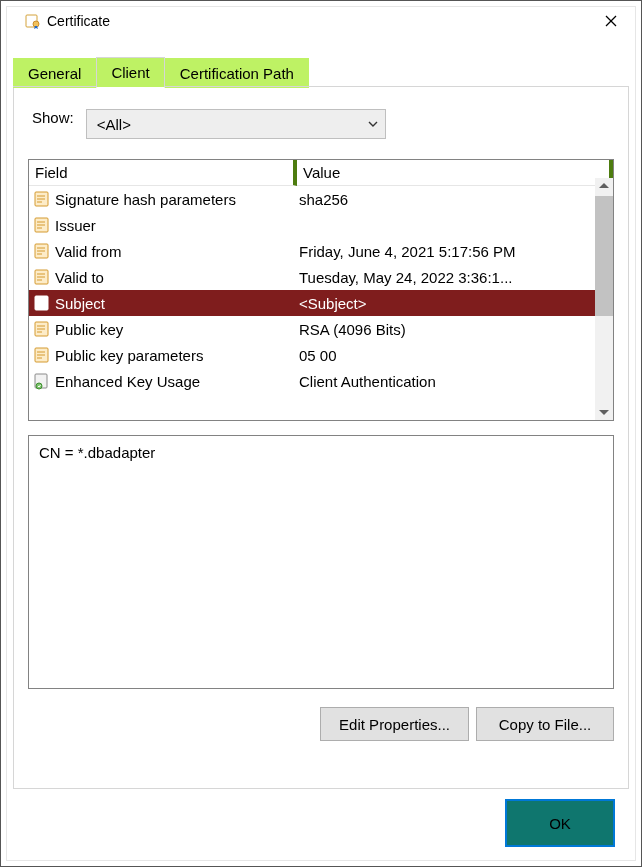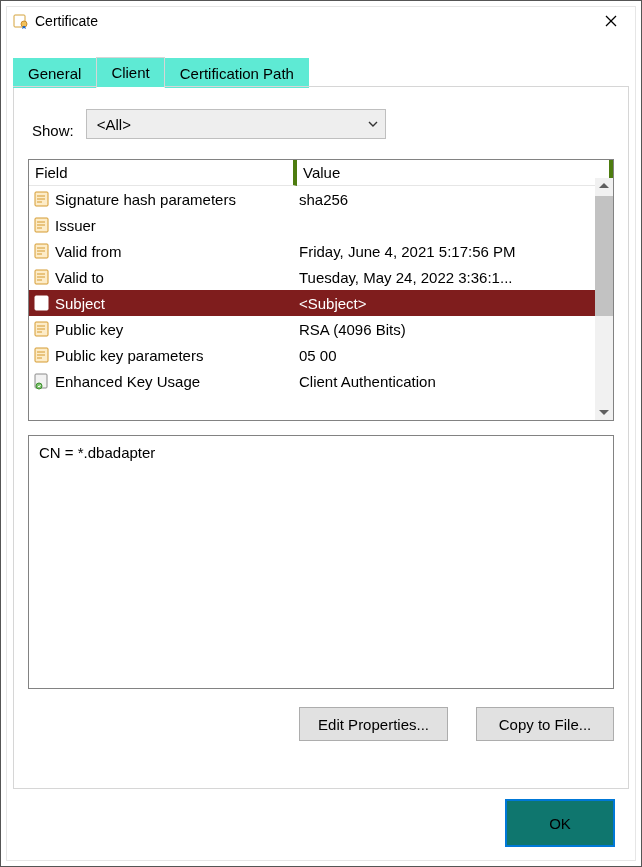--- a/index.html
+++ b/index.html
@@ -1,53 +1,53 @@
 <!DOCTYPE html>
 <html><head>
   <meta charset="utf-8">
   <style>
     * { box-sizing: border-box; margin: 0; padding: 0; font-family: "Segoe UI", Tahoma, sans-serif; font-size: 15px; }
     body { background: #fff; width: 642px; height: 867px; overflow: hidden; color: #000; }
     .outer { width: 642px; height: 867px; border: 1px solid #555; position: relative; background: #fff; display: flex; flex-direction: column; }
     .inner-frame { position:absolute; left:5px; top:5px; right:5px; bottom:5px; border:1px solid #e6e6e6; pointer-events:none; }
-    .titlebar { display: flex; align-items: center; justify-content: space-between; height: 40px; padding: 0 8px 0 8px; }
+    .titlebar { display: flex; align-items: center; justify-content: space-between; height: 40px; padding: 0 8px 0 8px; margin-left: 12px; }
     .titlebar-left { display: flex; align-items: center; gap: 6px; padding-left:4px;}
     .cert-icon { width: 16px; height: 16px; }
     .title-text { font-size: 14px; }
     .close-x { width: 44px; height: 30px; display: flex; align-items: center; justify-content: center; }
     .close-x svg { width: 12px; height: 12px; stroke: #000; stroke-width: 1.2; }
     .content { flex: 1; padding: 0 12px 0 12px; position: relative; }
     .tabs { display: flex; align-items: flex-end; position: relative; margin-top: 14px; height: 32px; }
-    .tab { padding: 6px 14px 6px 14px; border: 1px solid transparent; border-bottom: none; position: relative; background: #5eead4; cursor: default; color:#000;}
+    .tab { padding: 6px 14px 6px 14px; border: 1px solid transparent; border-bottom: none; position: relative; background: #bef264; cursor: default; color:#000;}
     .tab.inactive { border-color: transparent; top:1px;}
     .tab.active { border: 1px solid #d6d6d6; border-bottom-color: #fff; z-index: 2; top: 1px; }
     .tab-border-line { position:absolute; left:0; right:0; bottom:0; height:1px; background:#d6d6d6; z-index:1;}
     .panel { border: 1px solid #d6d6d6; border-top: none; padding: 18px 14px 14px 14px; display:flex; flex-direction:column; gap:14px; height: 702px;}
-    .show-row { display: flex; align-items: flex-end; gap: 12px; padding: 4px 4px 6px 4px;}
+    .show-row { display: flex; align-items: flex-start; gap: 12px; padding: 4px 4px 6px 4px;}
     .show-label { font-size: 15px; }
     .combo { position: relative; background: #eee; border: 1px solid #bfbfbf; width: 300px; height: 30px; display: flex; align-items: center; padding-left: 10px; }
     .combo-txt { flex:1; }
     .combo-arrow { width: 24px; display:flex; align-items:center; justify-content:center;}
     .listbox { border: 1px solid #828282; position: relative; height: 262px; display:flex; }
     .listscroll { position:absolute; right:0; top:18px; bottom:0; width:18px; background:#f1f1f1; display:flex; flex-direction:column; justify-content:space-between; align-items:center;}
     .thumb { position:absolute; right:0; top:36px; width:18px; height:120px; background:#c2c2c2;}
     .list-inner { flex:1; overflow:hidden; }
     .list-headers { height:26px; display:flex; position:relative; }
     .hdr { display:flex; align-items:center; padding-left:6px; font-size:15px; border-right:4px solid #4d7c0f; border-bottom:1px solid #e6e6e6;}
     .hdr.field { width:268px; }
     .hdr.value { flex:1; }
     .rows { position:relative; }
     .row { height:26px; display:flex; align-items:center; }
     .row.selected { background:#7f1d1d; color:#fff; }
     .row .cell-field { width:268px; display:flex; align-items:center; gap:4px; padding-left:4px; overflow:hidden; white-space:nowrap;}
     .row .cell-value { flex:1; padding-left:2px; overflow:hidden; white-space:nowrap; text-overflow:ellipsis; padding-right:20px;}
     .row .cell-value.link { color:#0099e0; }
     .fld-icon { width:18px; height:18px; flex-shrink:0; }
     .detailbox { border:1px solid #828282; height: 254px; padding:8px 10px; background:#fff; }
-    .btnrow { display:flex; justify-content:flex-end; gap:28px; padding-top:4px;}
+    .btnrow { display:flex; justify-content:flex-end; gap:7px; padding-top:4px;}
     .btn { min-width:138px; height:34px; background:#e1e1e1; border:1px solid #adadad; display:flex; align-items:center; justify-content:center; padding: 0 18px;}
     .ok-row { display:flex; justify-content:flex-end; padding: 10px 14px 0 0; }
     .ok-btn { width:110px; height:48px; background:#0f766e; border:2px solid #0078d7; display:flex; align-items:center; justify-content:center;}
     .scroll-arrow{width:0;height:0;border-left:5px solid transparent;border-right:5px solid transparent;}
     .up-arr{border-bottom:5px solid #606060;margin-top:5px;}
     .dn-arr{border-top:5px solid #606060;margin-bottom:5px;}
   </style>
 </head>
 <body>
 

